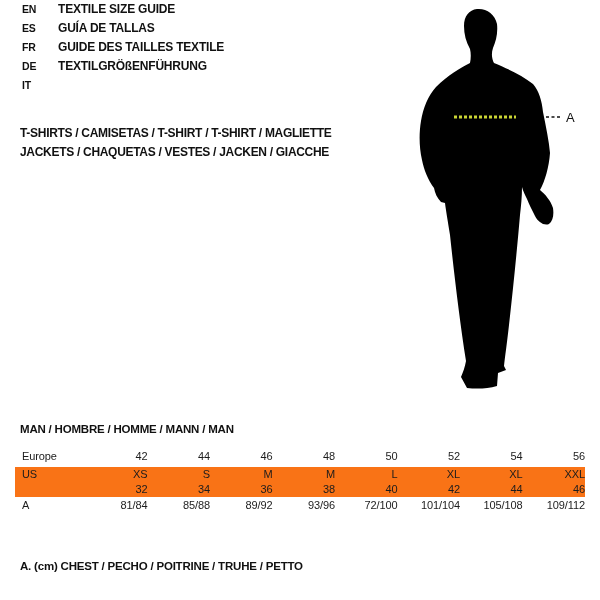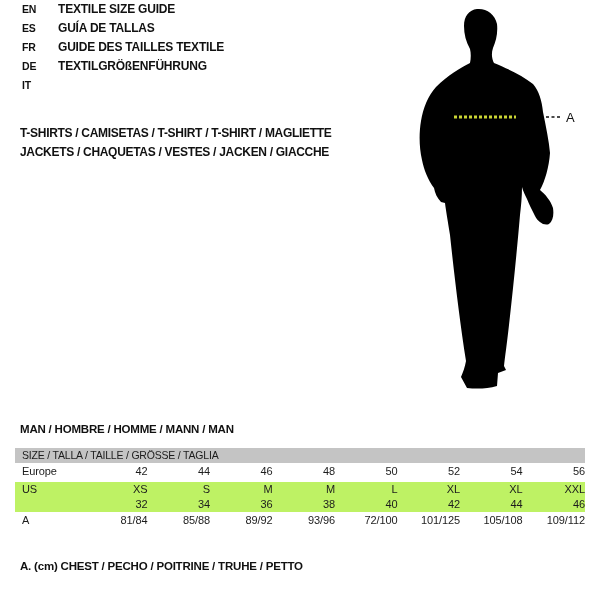--- a/index.html
+++ b/index.html
@@ -46,21 +46,21 @@
     padding-left: 7px; box-sizing: border-box;
     color: #1c1c1c;
   }
   .st-row {
     display: grid;
     grid-template-columns: 70px repeat(8, 1fr);
     font-size: 11px; letter-spacing: -0.1px;
     color: #1c1c1c;
   }
   .st-row.white { background: #ffffff; }
-  .st-row.gray  { background: #bef264; }
+  .st-row.gray  { background: #f97316; }
   .st-row.h16 { height: 19px; line-height: 16px; }
   .st-row.h15 { height: 15px; line-height: 15px; }
   .st-row.h17 { height: 17px; line-height: 17px; }
   .st-label { padding-left: 7px; text-align: left; }
   .st-cell { text-align: right; }
 
   
   .footnote {
     left: 20px; top: 560px;
     font-size: 11.5px; font-weight: bold; letter-spacing: -0.2px;
@@ -133,21 +133,20 @@
       Z"></path>
     <line x1="44" y1="112" x2="106" y2="112" stroke="#c9d434" stroke-width="3" stroke-dasharray="3 2"></line>
     <line x1="136" y1="112" x2="152" y2="112" stroke="#111111" stroke-width="1.5" stroke-dasharray="3 2.5"></line>
     <text x="156" y="117" font-family="Liberation Sans, sans-serif" font-size="13" fill="#111111">A</text>
   </svg>
 </div>
 
 <div class="abs section-title">MAN / HOMBRE / HOMME / MANN / MAN</div>
 
 <div class="abs size-table">
-  <div class="st-header">SIZE / TALLA / TAILLE / GRÖSSE / TAGLIA</div>
 
   <div class="st-row white h16">
     <span class="st-label">Europe</span>
     <span class="st-cell">42</span>
     <span class="st-cell">44</span>
     <span class="st-cell">46</span>
     <span class="st-cell">48</span>
     <span class="st-cell">50</span>
     <span class="st-cell">52</span>
     <span class="st-cell">54</span>
@@ -178,19 +177,19 @@
     <span class="st-cell">46</span>
   </div>
 
   <div class="st-row white h17">
     <span class="st-label">A</span>
     <span class="st-cell">81/84</span>
     <span class="st-cell">85/88</span>
     <span class="st-cell">89/92</span>
     <span class="st-cell">93/96</span>
     <span class="st-cell">72/100</span>
-    <span class="st-cell">101/125</span>
+    <span class="st-cell">101/104</span>
     <span class="st-cell">105/108</span>
     <span class="st-cell">109/112</span>
   </div>
 </div>
 
 <div class="abs footnote">A. (cm) CHEST / PECHO / POITRINE / TRUHE / PETTO</div>
 
 </body></html>

